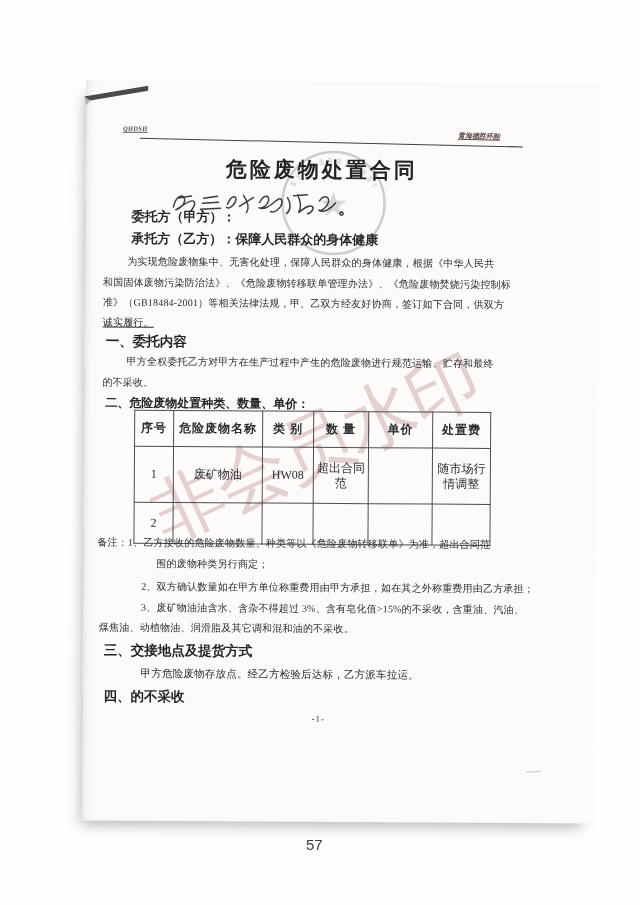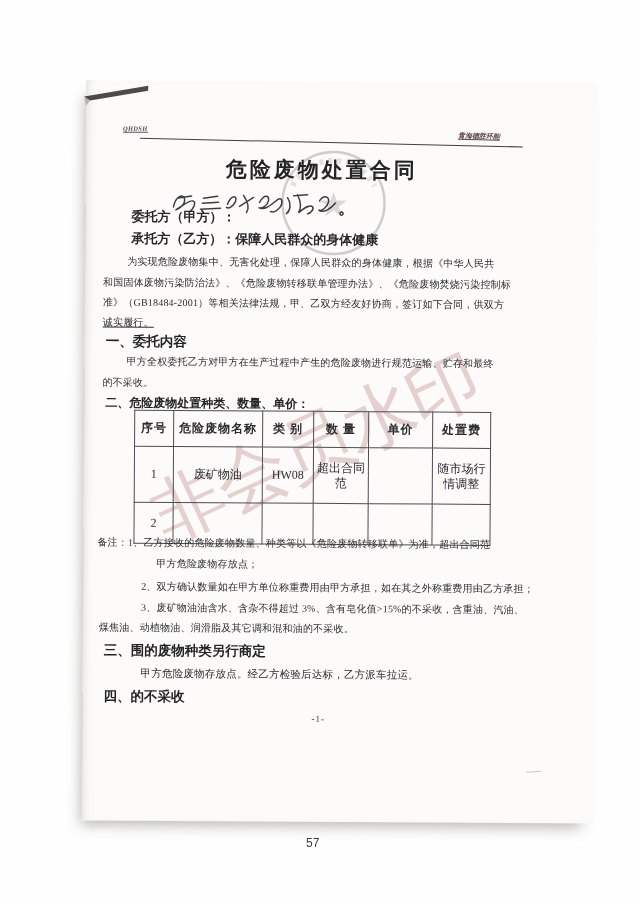--- a/index.html
+++ b/index.html
@@ -59,21 +59,21 @@
   .docpg{left:0;top:632px;width:472px;text-align:center;font-size:9px;color:#3a3a40;letter-spacing:1px;}
   
   .tbl{position:absolute;left:50px;top:329px;border-collapse:collapse;table-layout:fixed;}
   .tbl td{border:1px solid #4c4c52;text-align:center;vertical-align:middle;
     font-size:12px;color:#2b2b30;padding:4px 3px;line-height:15px;word-break:break-all;white-space:normal;}
   .tbl .hrow td{height:27px;font-weight:bold;letter-spacing:1px;}
   .tbl .r1 td{height:47px;}
   .tbl .r2 td{height:32px;}
   
   .speck{left:444px;top:688px;width:15px;border-top:1.5px solid #c9c6c2;transform:rotate(-4deg);}
-  .viewer-pageno{position:absolute;left:306px;top:836px;font-size:12px;color:#3c4043;
+  .viewer-pageno{position:absolute;left:306px;top:836px;font-size:15px;color:#3c4043;
     font-family:"Liberation Sans","DejaVu Sans",sans-serif;}
 </style>
 </head>
 <body>
 
 <div class="screen">
   <div class="paper">
 
     <svg class="abs" style="left:-2px;top:4px;" width="70" height="22">
       <polygon points="0,12 64,1 64,6 6,16" fill="#2b2b2b" opacity="0.85"></polygon>
@@ -153,26 +153,26 @@
         <td></td>
         <td></td>
         <td></td>
         <td></td>
         <td></td>
       </tr>
     </tbody>
       </table>
 
     <div class="abs ln n0">备注：1、乙方接收的危险废物数量、种类等以《危险废物转移联单》为准，超出合同范</div>
-    <div class="abs ln n1">甲方危险废物存放点；</div>
+    <div class="abs ln n1">围的废物种类另行商定；</div>
     <div class="abs ln n2">2、双方确认数量如在甲方单位称重费用由甲方承担，如在其之外称重费用由乙方承担；</div>
     <div class="abs ln n3">3、废矿物油油含水、含杂不得超过 3%、含有皂化值&gt;15%的不采收，含重油、汽油、</div>
     <div class="abs ln n4">煤焦油、动植物油、润滑脂及其它调和混和油的不采收。</div>
 
-    <div class="abs heading-lg s3h">三、围的废物种类另行商定</div>
+    <div class="abs heading-lg s3h">三、交接地点及提货方式</div>
     <div class="abs ln s3a">甲方危险废物存放点。经乙方检验后达标，乙方派车拉运。</div>
 
     <div class="abs heading-lg s4h">四、的不采收</div>
 
     <div class="abs docpg">-1-</div>
 
     <div class="abs speck"></div>
   </div>
 
   <div class="viewer-pageno">57</div>

